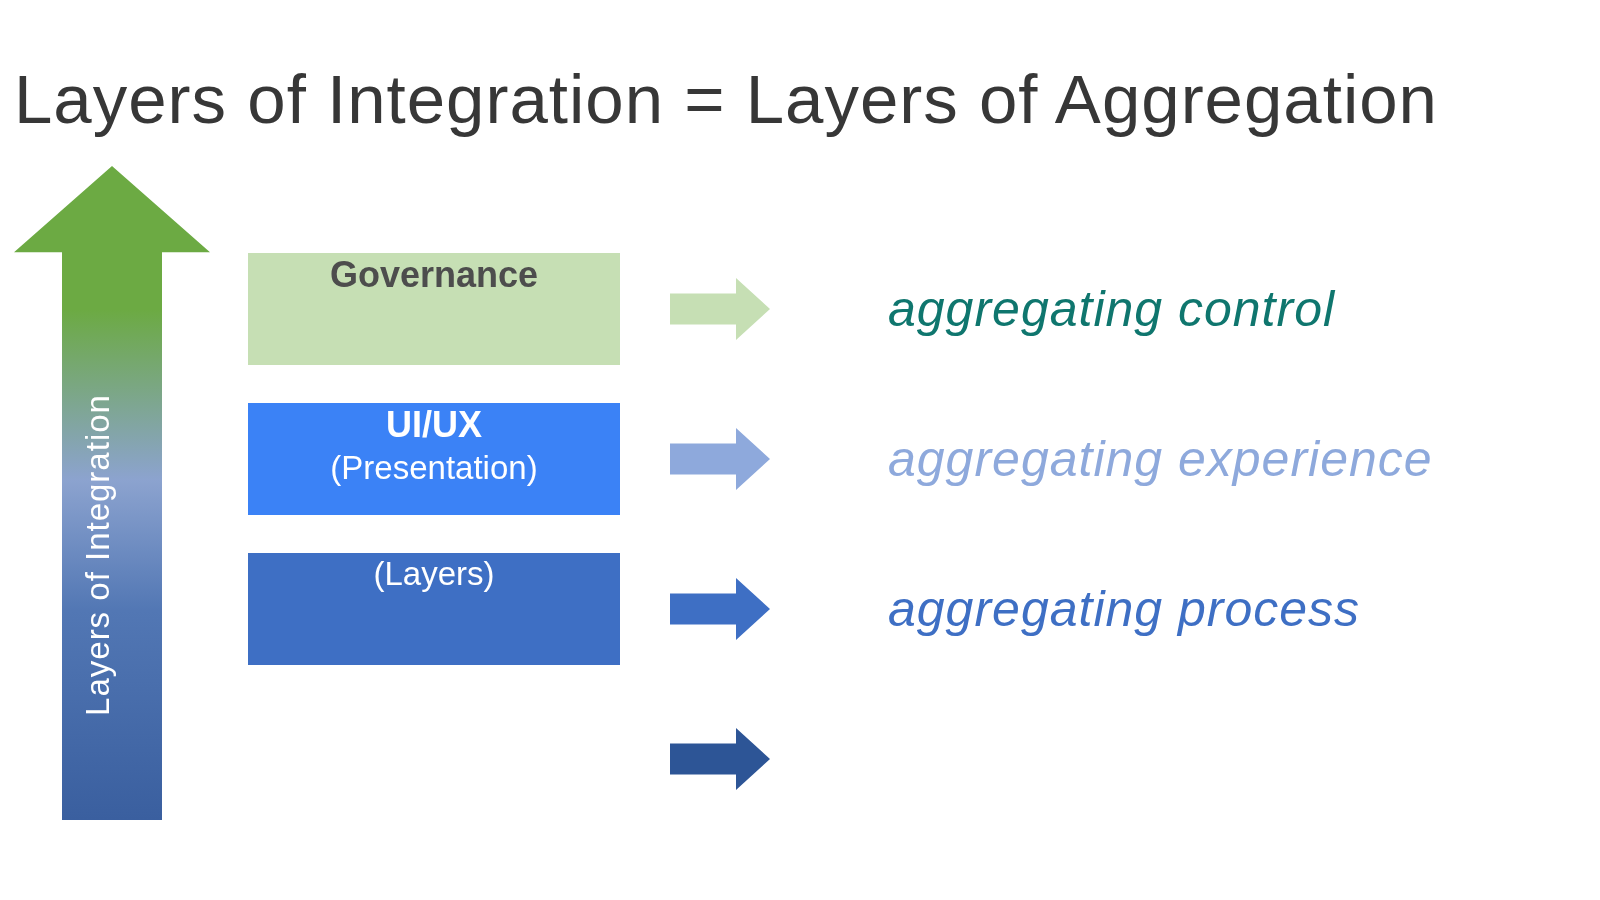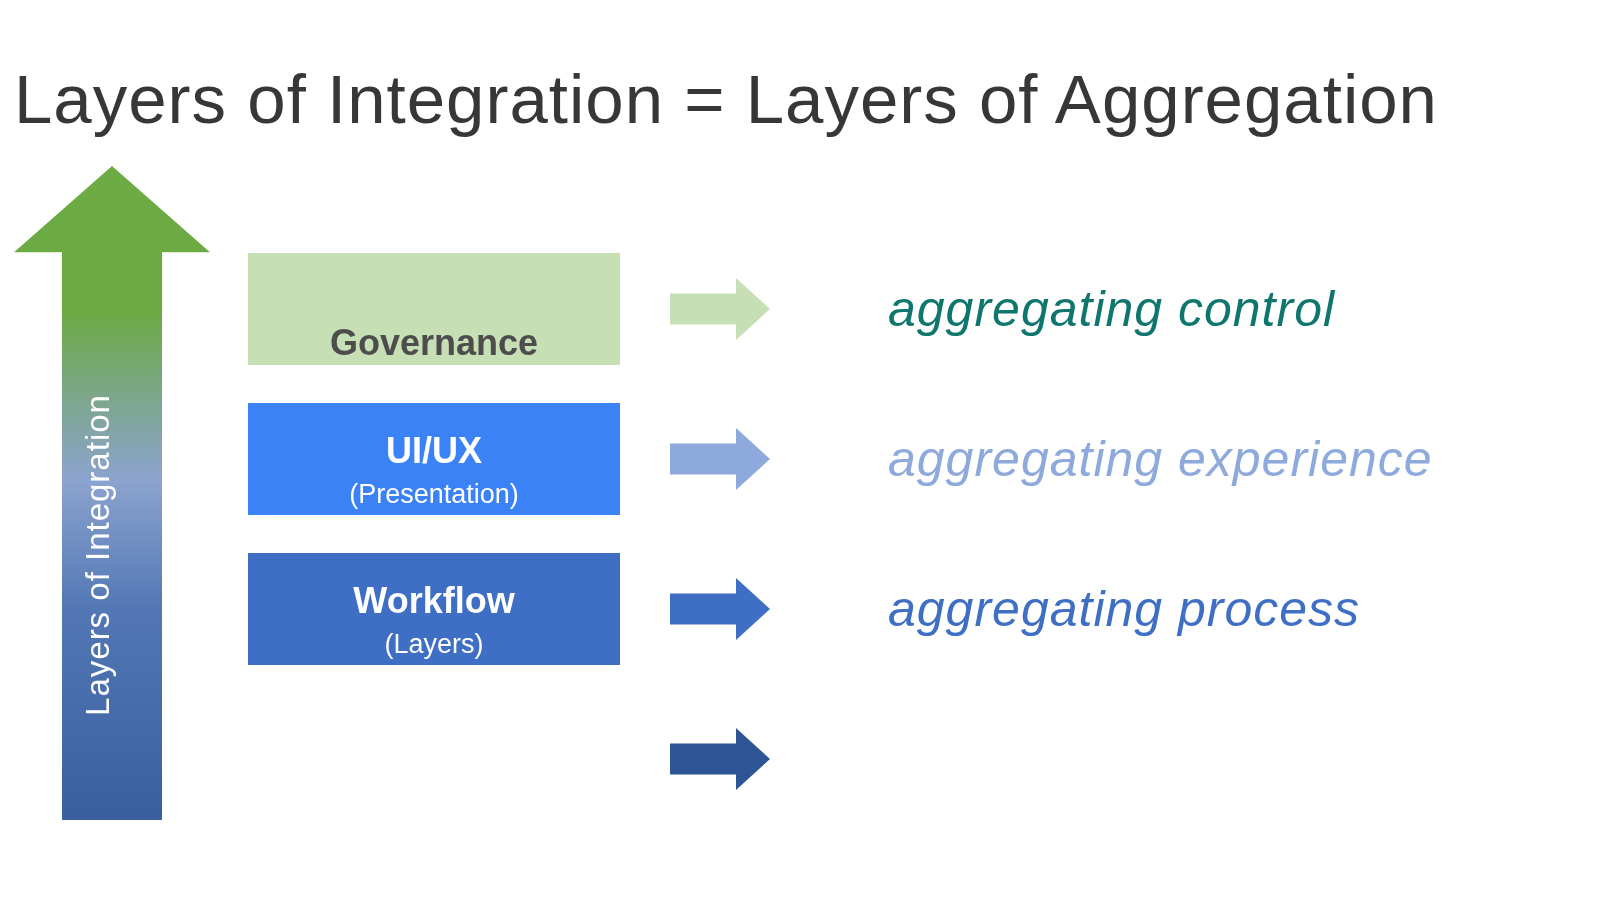--- a/index.html
+++ b/index.html
@@ -56,30 +56,30 @@
   }
   .box {
     position: absolute;
     left: 248px;
     top: 0;
     width: 372px;
     height: 112px;
     display: flex;
     flex-direction: column;
     align-items: center;
-    justify-content: flex-end;
+    justify-content: flex-start;
     text-align: center;
   }
   .box-title {
     font-size: 36px;
     font-weight: 700;
     line-height: 44px;
   }
   .box-sub {
-    font-size: 27px;
+    font-size: 33px;
     font-weight: 400;
     line-height: 42px;
   }
   .harrow {
     position: absolute;
     left: 670px;
     top: 25px;
     width: 100px;
     height: 62px;
     clip-path: polygon(0 25%, 66% 25%, 66% 0, 100% 50%, 66% 100%, 66% 75%, 0 75%);
@@ -119,21 +119,20 @@
     <div class="box" style="background: #3b82f6; color: rgb(255, 255, 255);">
       <div class="box-title">UI/UX</div>
       <div class="box-sub">(Presentation)</div>
     </div>
     <div class="harrow" style="background: rgb(142, 169, 220);"></div>
     <div class="agg" style="color: rgb(142, 169, 220);">aggregating experience</div>
   </div>
 
   <div class="row" style="top:553px">
     <div class="box" style="background: rgb(62, 111, 196); color: rgb(255, 255, 255);">
-      <div class="box-title">Workflow</div>
       <div class="box-sub">(Layers)</div>
     </div>
     <div class="harrow" style="background: rgb(62, 111, 196);"></div>
     <div class="agg" style="color: rgb(62, 111, 196);">aggregating process</div>
   </div>
 
   <div class="row" style="top:703px">
     <div class="harrow" style="background: rgb(45, 85, 150);"></div>
   </div>
 

